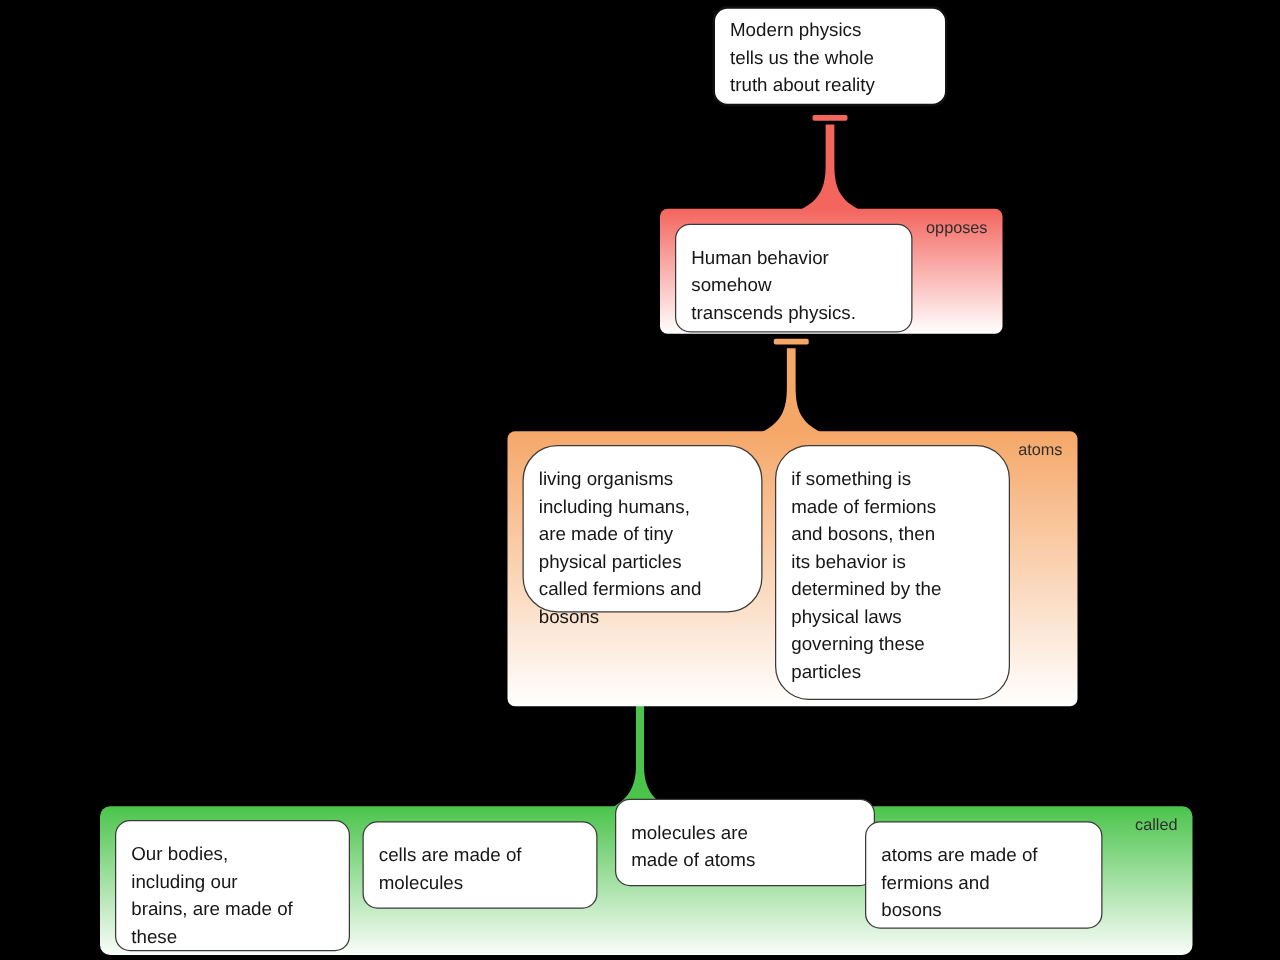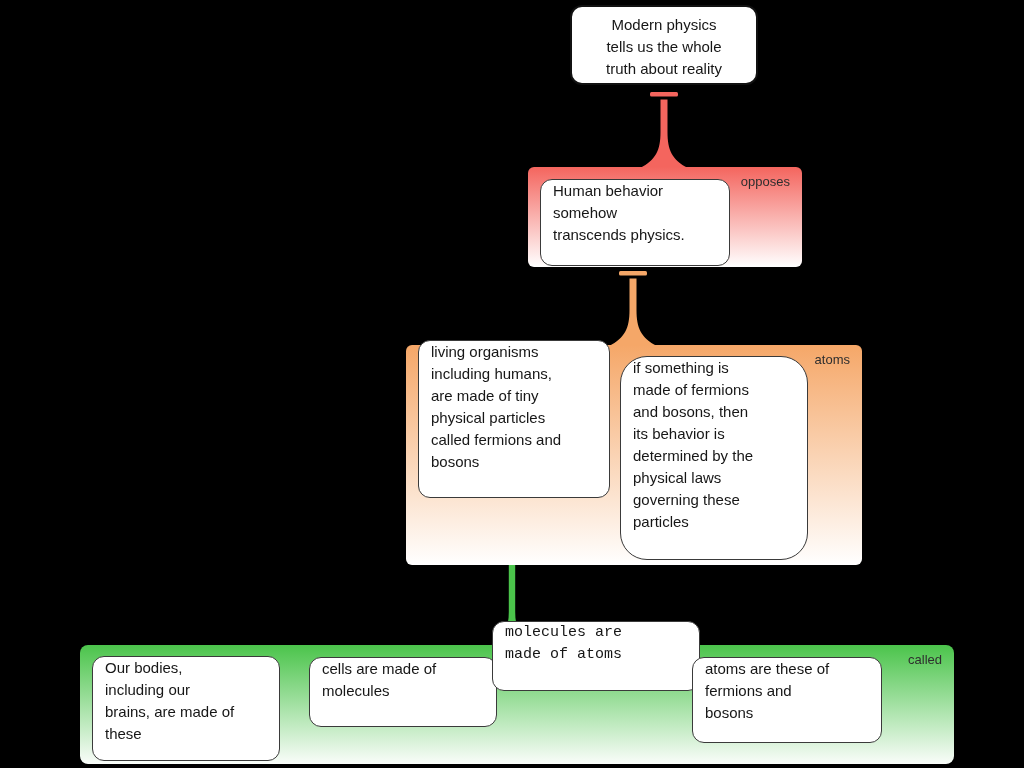--- a/index.html
+++ b/index.html
@@ -10,49 +10,49 @@
   }
   .edges{position:absolute;left:0;top:0;width:1024px;height:768px;pointer-events:none;}
   .edge-opposes{fill:var(--color-opposes,#f4655e);}
   .edge-rebut{fill:var(--color-rebut,#f5a768);}
   .edge-support{fill:var(--color-support,#4bc44b);}
 
   .node{
     position:absolute;box-sizing:border-box;
     background:var(--color-node_background,#fff);
     border:1.5px solid #3a3a3a;border-radius:12px;
-    padding:0 12px;
+    padding:16px 12px;
     font-size:15px;line-height:22px;color:#161616;
     white-space:pre-line;
   }
-  .node.root{border:2px solid #111;padding:7px 12px;text-align:center;}
+  .node.root{border:2px solid #111;padding:7px 12px;}
 
   .group{position:absolute;box-sizing:border-box;border-radius:6px;}
   .group.opposes{background:linear-gradient(to bottom, var(--color-opposes,#f4655e), #ffffff);}
   .group.rebut{background:linear-gradient(to bottom, var(--color-rebut,#f5a768), #ffffff);}
   .group.support{background:linear-gradient(to bottom, var(--color-support,#4bc44b), #fafdfa);border-radius:8px;}
   .group-label{
     position:absolute;top:7px;right:12px;
     font-size:13px;line-height:16px;color:#2e2e2e;margin-left:30px;
   }
 
   
   #node-root{left:570px;top:5px;width:188px;height:80px;}
 
   #group-opposes{left:528px;top:167px;width:274px;height:100px;}
   #node-human{left:540px;top:179px;width:190px;height:87px;}
 
   #group-rebut{left:406px;top:345px;width:456px;height:220px;}
-  #node-organisms{left:418px;top:340px;width:192px;height:158px;}
+  #node-organisms{left:418px;top:356px;width:192px;height:134px;border-radius:28px;}
   #node-ifsomething{left:620px;top:356px;width:188px;height:204px;border-radius:27px;}
 
   #group-support{left:80px;top:645px;width:874px;height:119px;}
   #node-bodies{left:92px;top:656px;width:188px;height:105px;}
-  #node-cells{left:290px;top:657px;width:188px;height:70px;margin-left:19px;}
-  #node-molecules{left:492px;top:621px;width:208px;height:70px;font-family:Liberation Mono, monospace;}
+  #node-cells{left:290px;top:657px;width:188px;height:70px;}
+  #node-molecules{left:492px;top:639px;width:208px;height:70px;}
   #node-atoms{left:692px;top:657px;width:190px;height:86px;}
 </style>
 </head>
 <body style="background: rgb(0, 0, 0);">
 
 <div class="canvas">
 
   <svg class="edges" width="1024" height="768" viewBox="0 0 1024 768">
     <g>
       <rect class="edge-opposes" x="650" y="92" width="28" height="4.5" rx="1.5"></rect>
@@ -113,17 +113,17 @@
     <span class="group-label">called</span>
   </section>
   <div class="node" id="node-bodies">Our bodies,
 including our
 brains, are made of
 these</div>
   <div class="node" id="node-cells">cells are made of
 molecules</div>
   <div class="node" id="node-molecules">molecules are
 made of atoms</div>
-  <div class="node" id="node-atoms">atoms are these of
+  <div class="node" id="node-atoms">atoms are made of
 fermions and
 bosons</div>
 
 </div>
 
 </body></html>

